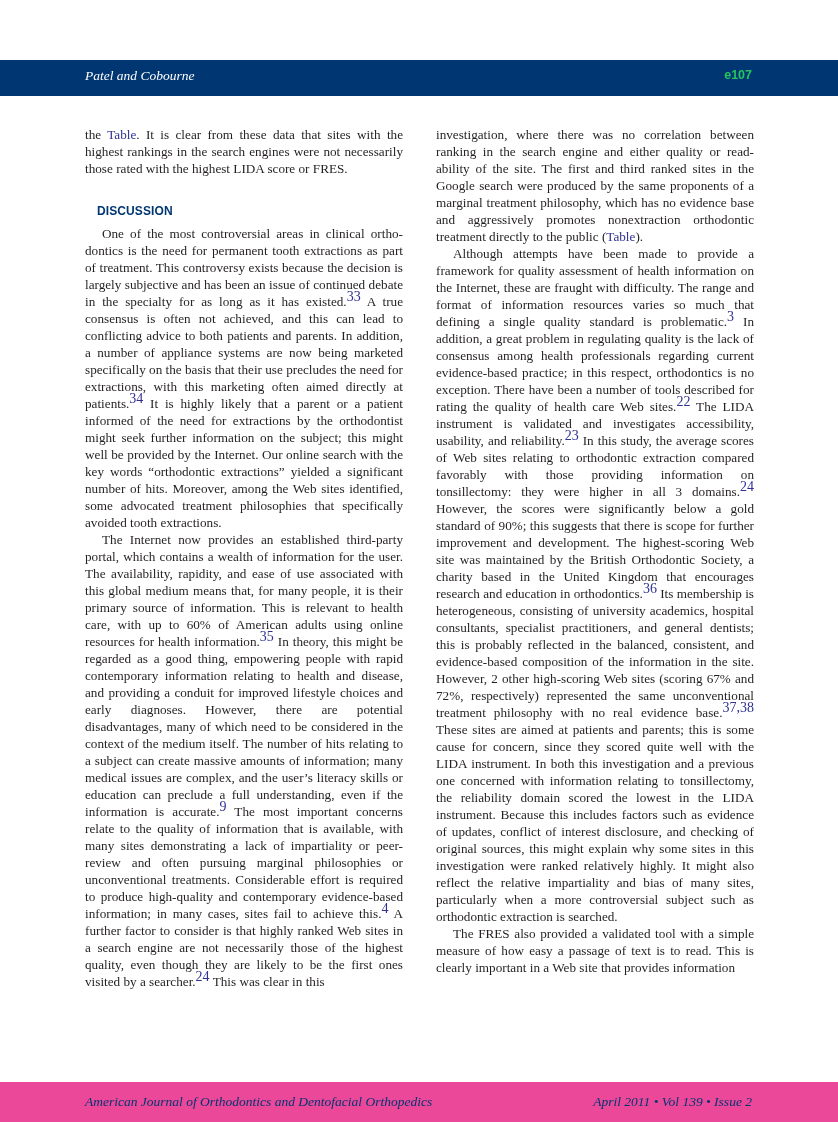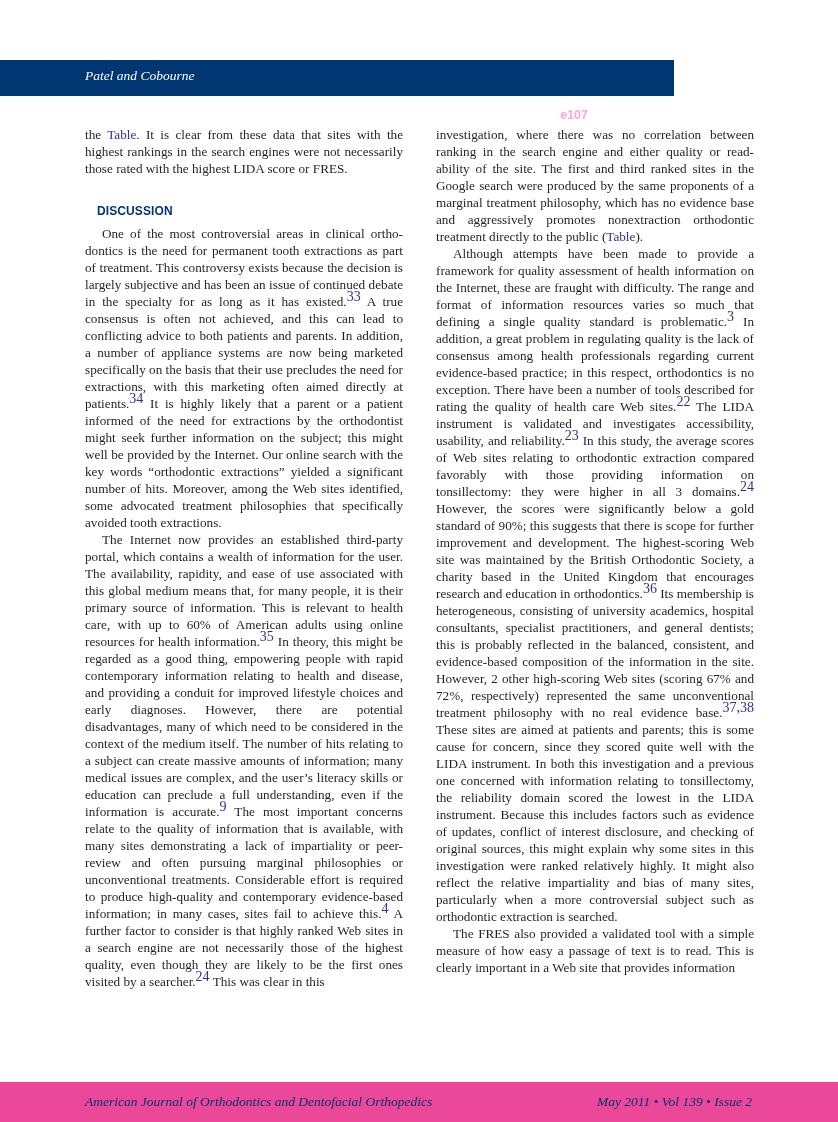--- a/index.html
+++ b/index.html
@@ -1,23 +1,23 @@
 <!DOCTYPE html>
 <html><head>
 <meta charset="utf-8">
 <style>
   html, body { margin: 0; padding: 0; background: #ffffff; }
   body { width: 838px; height: 1122px; position: relative; overflow: hidden;
          font-family: "Liberation Serif", serif; color: #231f20; }
-  .header-band { position: absolute; left: 0; top: 60px; width: 674px; height: 36px;
+  .header-band { position: absolute; left: 0; top: 60px; width: 838px; height: 36px;
                  background: #003671; }
   .header-author { position: absolute; left: 85px; top: 8px; color: #ffffff;
                    font-family: "Liberation Serif", serif; font-style: italic; font-size: 13.5px; }
-  .header-page { position: absolute; right: 86px; top: 8px; color: #f9a8d4;
-                 font-family: "Liberation Sans", sans-serif; font-weight: bold; font-size: 12.5px; margin-top: 40px; }
+  .header-page { position: absolute; right: 86px; top: 8px; color: #22c55e;
+                 font-family: "Liberation Sans", sans-serif; font-weight: bold; font-size: 12.5px; }
   .column { position: absolute; top: 126px; width: 318px; font-size: 13.2px; line-height: 17px;
             text-align: justify; hyphens: manual; }
   .col-left { left: 85px; }
   .col-right { left: 436px; }
   .column p { margin: 0; }
   .column p.indent { text-indent: 17px; }
   .section-heading { font-family: "Liberation Sans", sans-serif; font-weight: bold; font-size: 12px;
                      color: #003671; margin: 26px 0 5px 0; letter-spacing: 0.1px; padding-left: 12px; }
   .link { color: #2e3192; }
   sup { font-size: 14px; line-height: 0; vertical-align: 5px; color: #2e3192; }
@@ -49,14 +49,14 @@
 <div class="column col-right">
   <p><span>investigation, where there was no correlation between ranking in the search engine and either quality or read­ability of the site. The first and third ranked sites in the Google search were produced by the same proponents of a marginal treatment philosophy, which has no evidence base and aggressively promotes nonextraction orthodontic treatment directly to the public (</span><span class="link">Table</span><span>).</span></p>
 
   <p class="indent"><span>Although attempts have been made to provide a framework for quality assessment of health informa­tion on the Internet, these are fraught with difficulty. The range and format of information resources varies so much that defining a single quality standard is problematic.</span><sup>3</sup><span> In addition, a great problem in regulating quality is the lack of consensus among health profes­sionals regarding current evidence-based practice; in this respect, orthodontics is no exception. There have been a number of tools described for rating the quality of health care Web sites.</span><sup>22</sup><span> The LIDA instrument is validated and investigates accessibility, usability, and reliability.</span><sup>23</sup><span> In this study, the average scores of Web sites relating to orthodontic extraction compared favorably with those providing information on tonsillectomy: they were higher in all 3 domains.</span><sup>24</sup><span> However, the scores were significantly below a gold standard of 90%; this suggests that there is scope for further improvement and development. The highest-scoring Web site was maintained by the British Orthodontic Society, a charity based in the United Kingdom that encourages research and education in orthodontics.</span><sup>36</sup><span> Its membership is heterogeneous, consisting of university academics, hospital consultants, specialist practitioners, and general dentists; this is probably reflected in the balanced, consistent, and evidence-based composition of the in­formation in the site. However, 2 other high-scoring Web sites (scoring 67% and 72%, respectively) repre­sented the same unconventional treatment philosophy with no real evidence base.</span><sup>37,38</sup><span> These sites are aimed at patients and parents; this is some cause for concern, since they scored quite well with the LIDA instrument. In both this investigation and a previous one concerned with information relating to tonsillectomy, the reliability domain scored the lowest in the LIDA instrument. Because this includes factors such as evidence of updates, conflict of interest disclosure, and checking of original sources, this might explain why some sites in this investigation were ranked relatively highly. It might also reflect the relative impartiality and bias of many sites, particularly when a more controversial subject such as orthodontic extraction is searched.</span></p>
 
   <p class="indent"><span>The FRES also provided a validated tool with a simple measure of how easy a passage of text is to read. This is clearly important in a Web site that provides information</span></p>
 </div>
 
 <div class="footer-band">
   <span class="footer-journal">American Journal of Orthodontics and Dentofacial Orthopedics</span>
-  <span class="footer-issue">May 2011 • Vol 139 • Issue 2</span>
+  <span class="footer-issue">April 2011 • Vol 139 • Issue 2</span>
 </div>
 
 </body></html>

